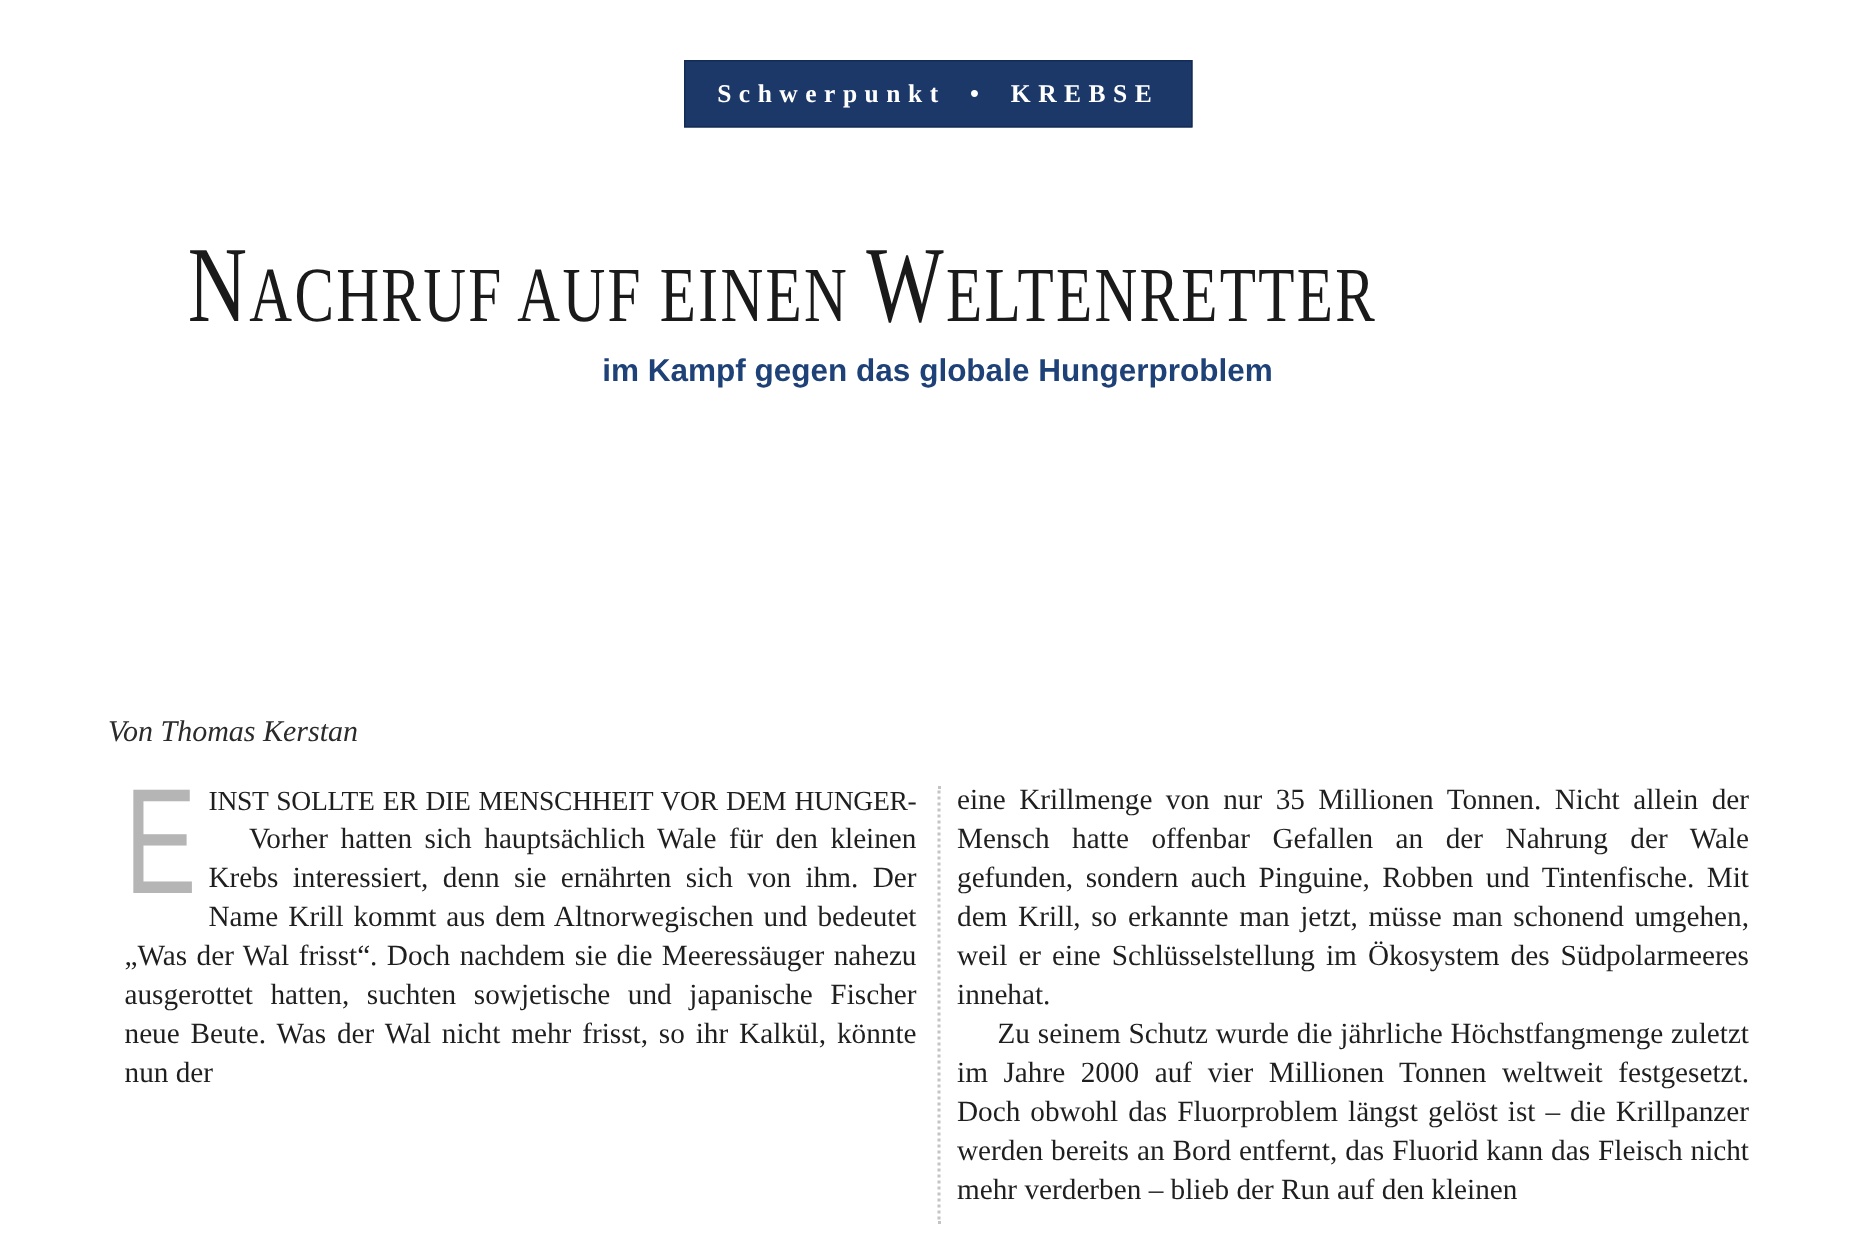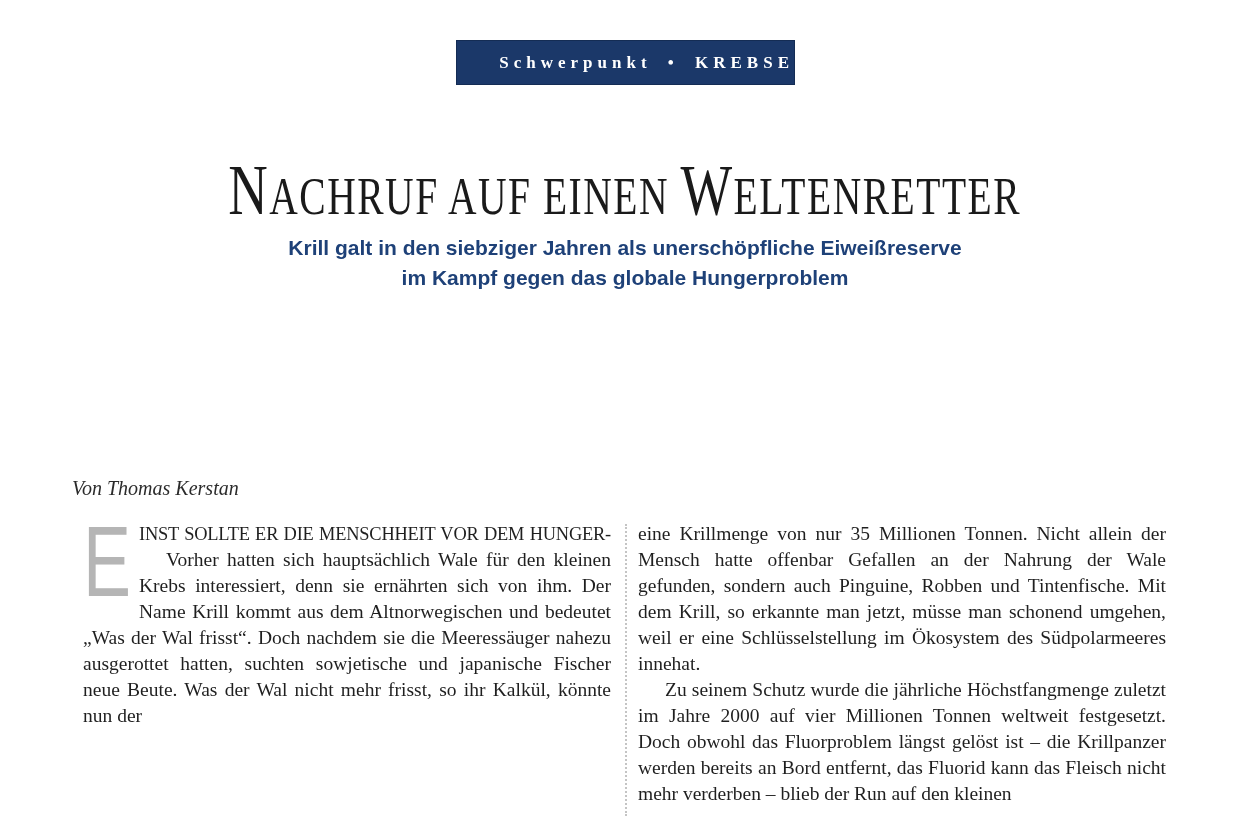--- a/index.html
+++ b/index.html
@@ -13,38 +13,37 @@
   }
 
   
   .banner {
     position: absolute;
     left: 456px; top: 40px;
     width: 339px; height: 45px;
     background: #1b3869;
     border: 1px solid #142c54;
     box-sizing: border-box;
-    display: flex; align-items: center; justify-content: flex-end;
+    display: flex; align-items: center; justify-content: center;
   }
   .banner-label {
     color: #ffffff;
     font-family: "Liberation Serif", serif;
     font-weight: bold;
     font-size: 17px;
     letter-spacing: 5px;
     word-spacing: 7px;
     white-space: nowrap;
   }
 
   
   .title {
     position: absolute;
     left: 0; top: 158px;
     width: 1250px;
-    text-align: center;
     white-space: nowrap;
     color: #1a1a1a;
   }
   .title-inner {
     display: inline-block;
     transform: scaleX(0.76);
     transform-origin: 50% 50%;
     letter-spacing: 2px;
   }
   .t-big   { font-size: 72px; line-height: 64px; }
@@ -132,21 +131,20 @@
 
   <div class="banner">
     <span class="banner-label">Schwerpunkt • KREBSE</span>
   </div>
 
   <div class="title">
     <span class="title-inner"><span class="t-big">N</span><span class="t-small">ACHRUF AUF EINEN </span><span class="t-big">W</span><span class="t-small">ELTENRETTER</span></span>
   </div>
 
   <div class="subtitle">
-    <div>Krill galt in den siebziger Jahren als unerschöpfliche Eiweißreserve</div>
     <div>im Kampf gegen das globale Hungerproblem</div>
   </div>
 
   <div class="byline">Von Thomas Kerstan</div>
 
   <div class="divider"></div>
 
   <div class="columns">
 
     <div class="col">

